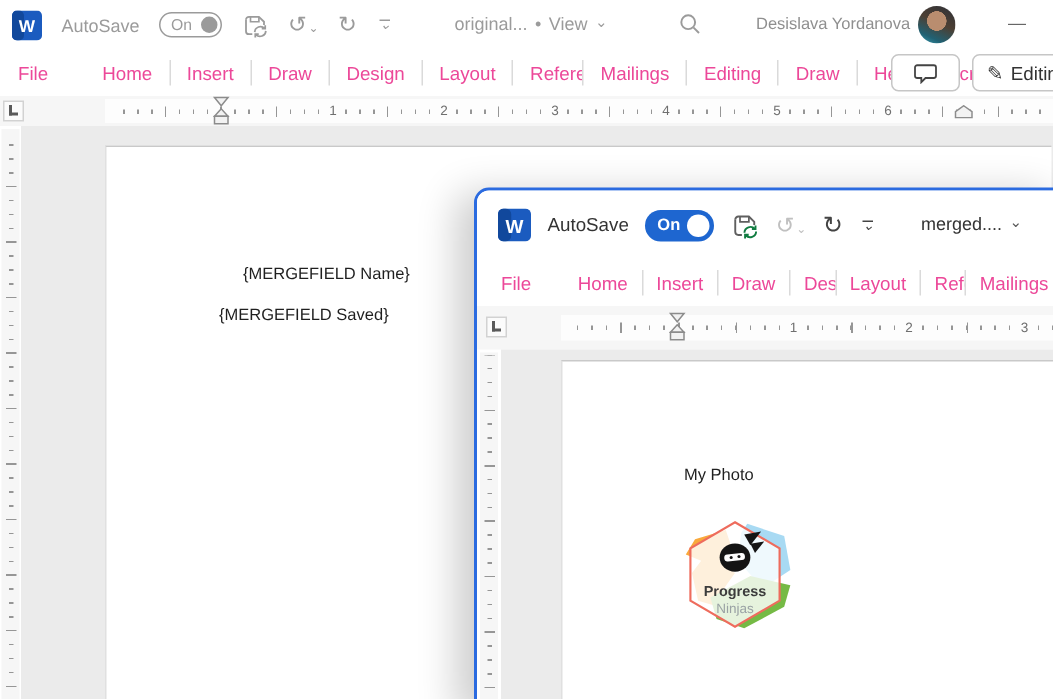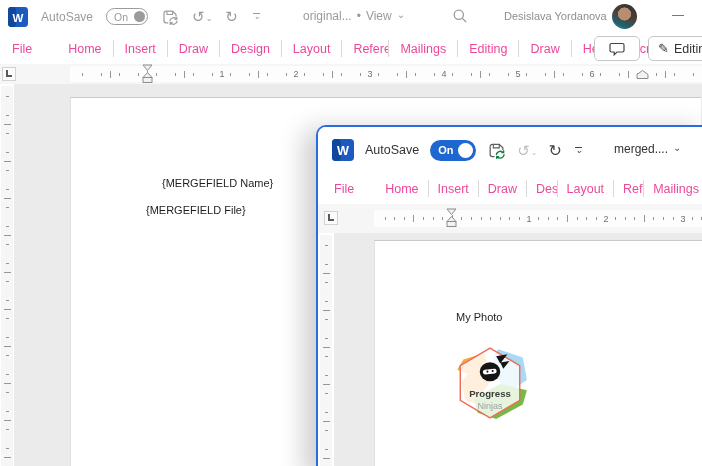--- a/index.html
+++ b/index.html
@@ -194,21 +194,21 @@
         <svg class="abs" style="left:566px;top:4px" width="13" height="9" viewBox="0 0 13 9">
           <polygon points="6.5,0.5 12,4.5 12,8.5 1,8.5 1,4.5" fill="#f2f2f2" stroke="#8c8c8c"></polygon>
         </svg>
       </div>
     </div>
 
     <div class="abs vruler" style="left:1px;top:86px;width:12px;bottom:0"></div>
     <div class="abs canvas" style="left:14px;top:84px;right:0;bottom:0"></div>
     <div class="abs page" style="left:70px;top:97px;width:631px;bottom:0"></div>
     <span class="docline" style="left:162px;top:177px">{MERGEFIELD Name}</span>
-    <span class="docline" style="left:146px;top:204px">{MERGEFIELD File}</span>
+    <span class="docline" style="left:146px;top:204px">{MERGEFIELD Saved}</span>
   </div>
 
   <div class="fw">
 
     <div class="abs fw-title">
       <div class="qat">
         <svg width="22" height="22" viewBox="0 0 20 20">
           <rect width="20" height="20" rx="3.4" fill="#1b5bbf"></rect>
           <rect width="8" height="20" rx="3.4" fill="#11489c"></rect>
           <text x="10" y="14.6" font-size="11.5" font-weight="bold" fill="#fff" text-anchor="middle" font-family="Liberation Sans, sans-serif">W</text>

